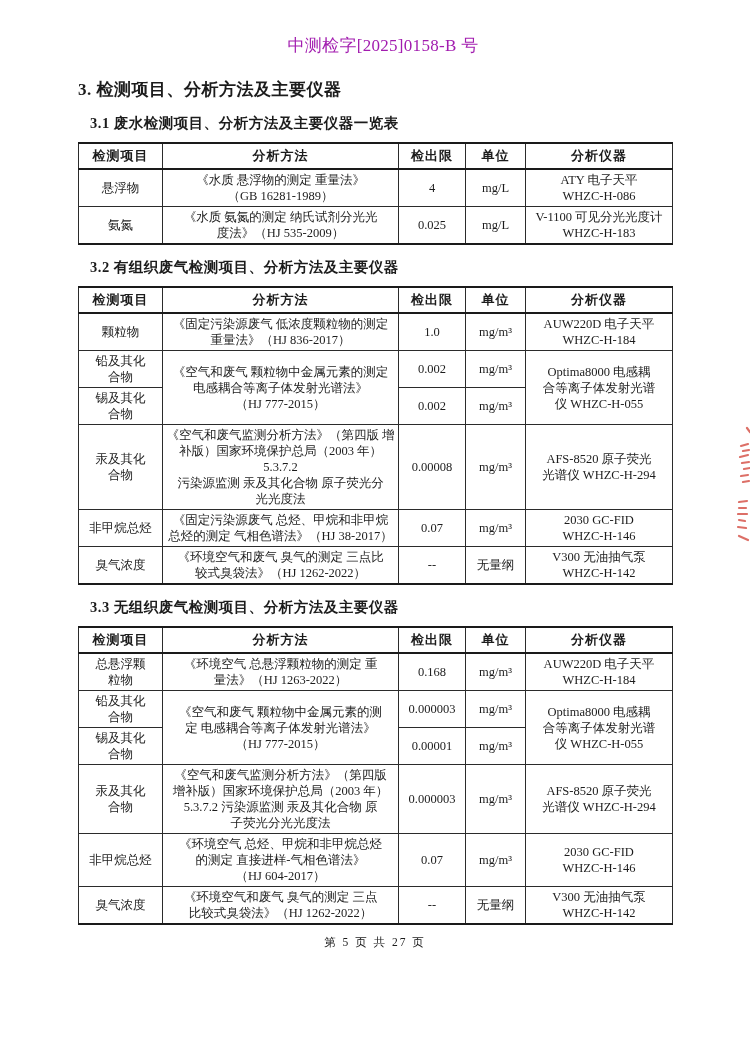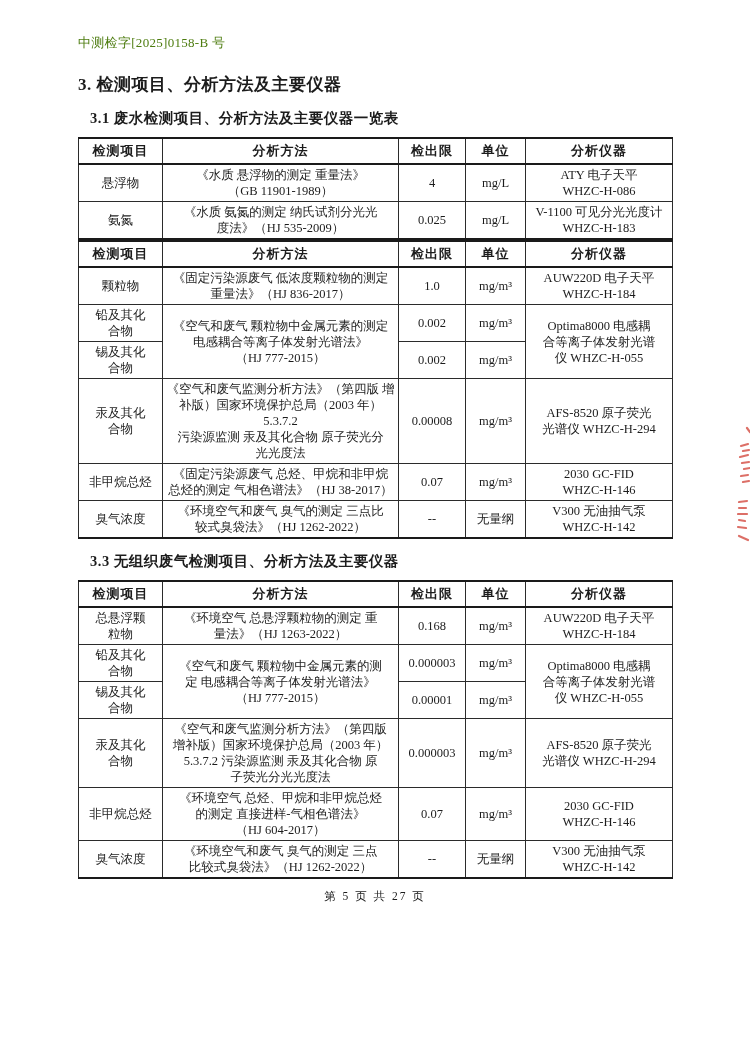--- a/index.html
+++ b/index.html
@@ -10,23 +10,23 @@
     color: #1c1c1c;
     position: relative;
   }
   .page {
     position: relative;
     width: 750px;
     height: 1060px;
     padding: 34px 78px 0 78px;
   }
   .doc-number {
-    text-align: left;
-    font-size: 13px;
-    color: #4d7c0f;
+    text-align: center;
+    font-size: 17px;
+    color: #a21caf;
     margin-right: -16px;
     letter-spacing: 0.3px;
   }
   h2.main-title {
     font-size: 17px;
     font-weight: bold;
     margin-top: 21px;
     letter-spacing: 0.5px;
   }
   h3.sub-title {
@@ -103,38 +103,39 @@
           <th>分析方法</th>
           <th>检出限</th>
           <th>单位</th>
           <th>分析仪器</th>
         </tr>
       </thead>
       <tbody>
         <tr>
           <td>悬浮物</td>
           <td>《水质 悬浮物的测定 重量法》
-（GB 11901-1989）</td>
+（GB 16281-1989）</td>
           <td>4</td>
           <td>mg/L</td>
           <td>ATY 电子天平
 WHZC-H-086</td>
         </tr>
         <tr>
           <td>氨氮</td>
           <td>《水质 氨氮的测定 纳氏试剂分光光
 度法》（HJ 535-2009）</td>
           <td>0.025</td>
           <td>mg/L</td>
           <td>V-1100 可见分光光度计
 WHZC-H-183</td>
         </tr>
       </tbody>
     </table>
 
+  <h3 class="sub-title">3.2 有组织废气检测项目、分析方法及主要仪器</h3>
 
   <table class="report-table">
       <colgroup>
         <col style="width: 84px;">
         <col style="width: 236px;">
         <col style="width: 67px;">
         <col style="width: 60px;">
         <col style="width: 147px;">
       </colgroup>
       <thead>

